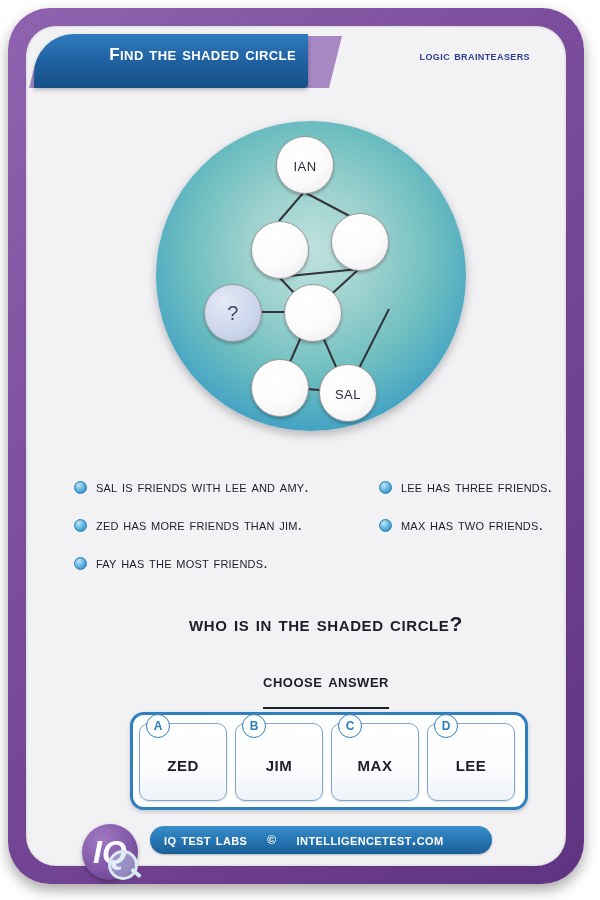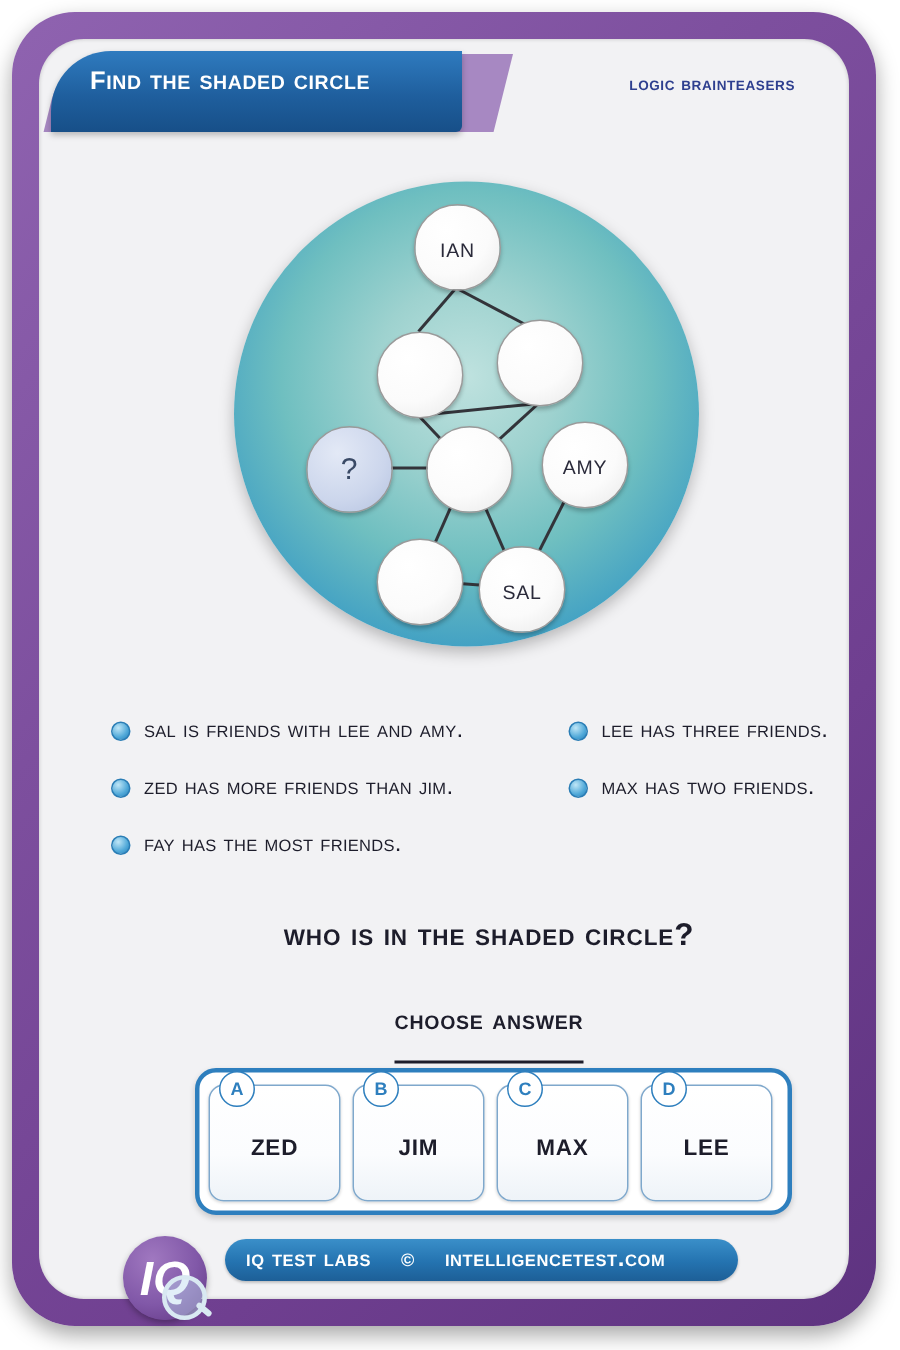--- a/index.html
+++ b/index.html
@@ -54,20 +54,21 @@
     position: absolute;
     left: 8px;
     top: 8px;
     width: 274px;
     height: 54px;
     background: linear-gradient(180deg, #2f7bbf 0%, #1f5f9e 55%, #174f88 100%);
     border-top-left-radius: 40px;
     border-bottom-right-radius: 4px;
     color: #ffffff;
     box-shadow: 0 2px 4px rgba(0,0,0,0.25);
+    text-align: right;
   }
   .banner-text {
     position: absolute;
     left: 26px;
     top: 7px;
     width: 236px;
     font-size: 19px;
     line-height: 21px;
     letter-spacing: 0.4px;
     font-variant: small-caps;
@@ -381,23 +382,20 @@
       </div>
       <div class="node node-c">
         <span></span>
       </div>
       <div class="node shaded node-q">
         <span>?</span>
       </div>
       <div class="node node-mid">
         <span></span>
       </div>
-      <div class="node node-amy">
-        <span>Amy</span>
-      </div>
       <div class="node node-e">
         <span></span>
       </div>
       <div class="node node-sal">
         <span>Sal</span>
       </div>
     </div>
 
     <div class="clues">
       <div class="clue-col left">

